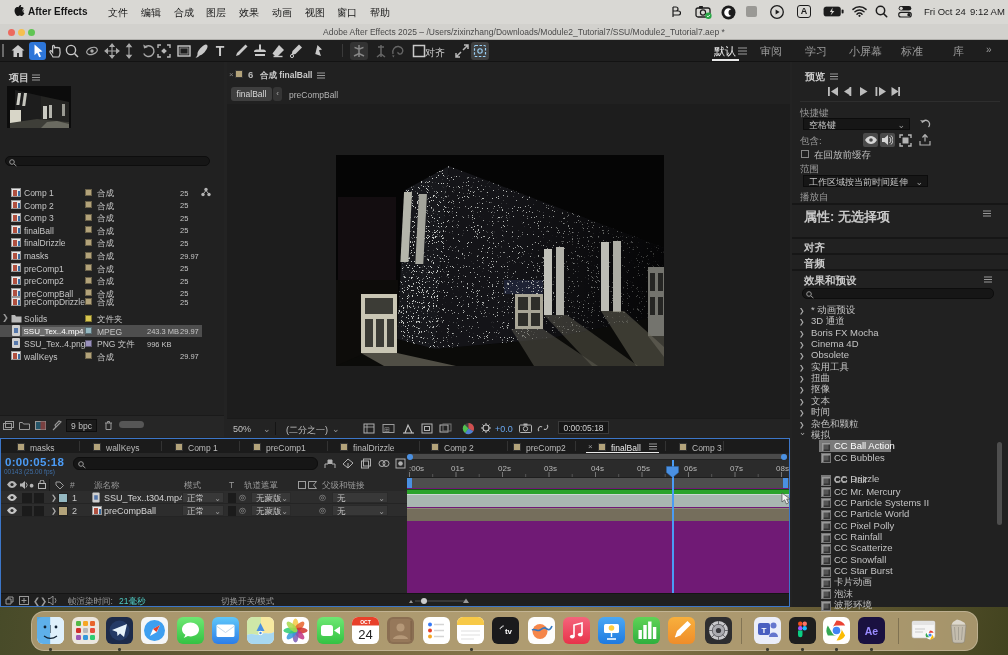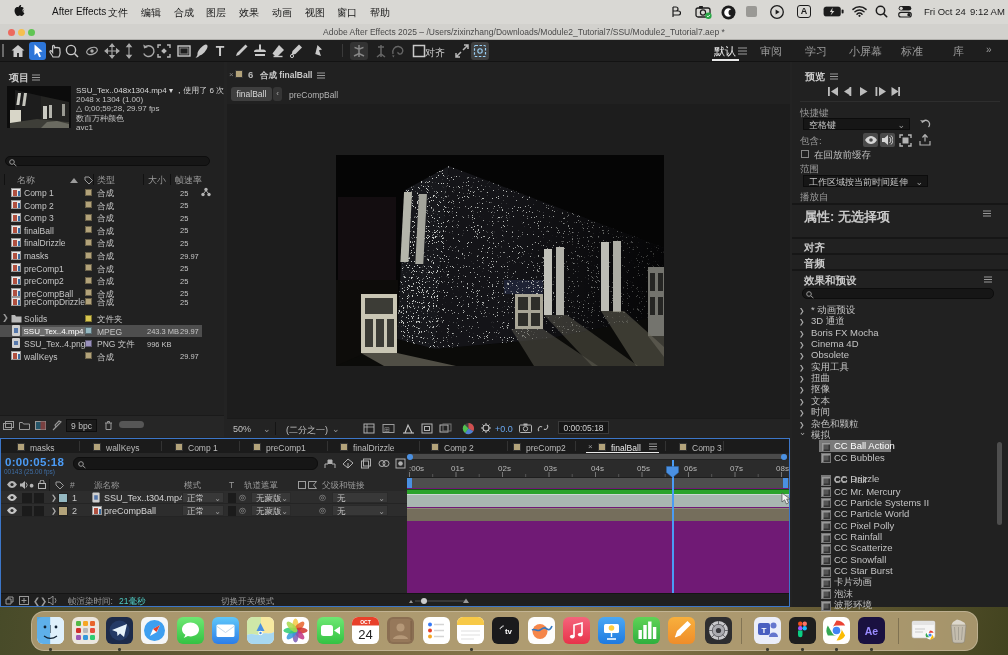--- a/index.html
+++ b/index.html
@@ -73,21 +73,21 @@
 .dkdot { position:absolute; top:36px; width:2.5px; height:2.5px; border-radius:50%; background:#3a3a30; }
 .dksep { position:absolute; top:6px; width:1px; height:26px; background:rgba(80,70,50,0.45); }
 </style>
 </head>
 <body>
 <div id="desktop" class="abs"></div>
 <div id="menubar" class="abs">
   <svg class="abs" style="left:13px;top:5px" width="13" height="15" viewBox="0 0 13 15">
       <path fill="#161616" d="M9.1 2.2c.6-.75.5-1.9.4-2.2-.9.05-1.9.65-2.4 1.3-.5.6-.75 1.5-.55 2.2.95.1 1.9-.55 2.55-1.3zM11.3 10.9c.85-.55 1.35-1.3 1.6-1.75-1.35-.7-1.75-2.0-1.7-2.9.05-1.3.95-2.1 1.5-2.45-.85-1.1-2.05-1.35-2.65-1.4-.95-.1-1.85.55-2.45.55-.6 0-1.4-.55-2.3-.5-1.2.05-2.3.7-2.9 1.75-1.25 2.15-.35 5.3.9 7.05.6.85 1.3 1.8 2.25 1.75.9-.05 1.25-.6 2.35-.6s1.4.6 2.35.6c.95-.05 1.6-.85 2.2-1.7.45-.65.65-1 .95-1.7-1.9-.75-2.1-3.35-.1-4.7z" transform="scale(.85)"></path>
     </svg>
-  <span class="item" style="left:52px;font-weight:normal">After Effects</span>
+  <span class="item" style="left:28px;font-weight:bold">After Effects</span>
   <span class="item" style="left:108px">文件</span>
   <span class="item" style="left:141px">编辑</span>
   <span class="item" style="left:174px">合成</span>
   <span class="item" style="left:206px">图层</span>
   <span class="item" style="left:239px">效果</span>
   <span class="item" style="left:272px">动画</span>
   <span class="item" style="left:305px">视图</span>
   <span class="item" style="left:337px">窗口</span>
   <span class="item" style="left:370px">帮助</span>
   <svg class="abs" style="left:671px;top:6px" width="10" height="12">
@@ -248,48 +248,25 @@
       <polygon points="34,10 62,16 62,36 34,34" fill="#242422"></polygon>
       <rect x="12" y="7" width="3" height="12" fill="#cfcfc7" transform="skewX(-8)"></rect>
       <rect x="18" y="7" width="3" height="13" fill="#c5c5bd" transform="skewX(-8)"></rect>
       <rect x="3" y="24" width="11" height="13" fill="#d8d6c8"></rect>
       <rect x="36" y="20" width="4" height="13" fill="#c9c9c1"></rect>
       <rect x="42" y="19" width="3" height="13" fill="#b5b5ad"></rect>
       <rect x="55" y="18" width="3" height="12" fill="#9a9a92"></rect>
       <polygon points="3,37 30,33 62,36 62,42 3,42" fill="#3e3e38"></polygon>
         <polygon points="40,36 50,35 62,38 62,42 34,42" fill="#6a6a60"></polygon>
     </svg>
-    <div class="abs" style="left:76px;top:24px;font-size:8px;color:#c2c2c2;line-height:9.2px;white-space:nowrap">
-      <div style="color:#d6d6d6">SSU_Tex..048x1304.mp4 ▾ ，使用了 6 次</div>
-      <div>2048 x 1304 (1.00)</div>
-      <div>△ 0;00;59;28, 29.97 fps</div>
-      <div>数百万种颜色</div>
-      <div>avc1</div>
-    </div>
     <div class="abs" style="left:5px;top:94px;width:205px;height:10px;background:#161616;border:1px solid #0d0d0d;border-radius:5px">
       <svg class="abs" style="left:3px;top:1.5px" width="9" height="8">
           <circle cx="3" cy="3" r="2.3" fill="none" stroke="#9a9a9a" stroke-width="1"></circle>
           <path d="M5 5l2.4 2" stroke="#9a9a9a" stroke-width="1"></path>
         </svg>
-    </div>
-    <div class="abs" style="left:0;top:112px;width:224px;height:12px;color:#9c9c9c;font-size:9px">
-      <span class="abs" style="left:4px;top:0;width:1px;height:11px;background:#111"></span>
-      <span class="abs" style="left:17px">名称</span>
-      <svg class="abs" style="left:70px;top:4px" width="8" height="5">
-          <path d="M4 0l4 5H0z" fill="#9c9c9c"></path>
-        </svg>
-      <svg class="abs" style="left:84px;top:1.5px" width="9" height="9">
-          <path d="M1 1h4l3.5 3.5L5 8 1 4z" fill="none" stroke="#9c9c9c" stroke-width="1"></path>
-        </svg>
-      <span class="abs" style="left:93px;top:0;width:1px;height:11px;background:#111"></span>
-      <span class="abs" style="left:97px">类型</span>
-      <span class="abs" style="left:143px;top:0;width:1px;height:11px;background:#111"></span>
-      <span class="abs" style="left:148px">大小</span>
-      <span class="abs" style="left:170px;top:0;width:1px;height:11px;background:#111"></span>
-      <span class="abs" style="left:175px">帧速率</span>
     </div>
     <div id="plist" class="abs" style="left:0;top:124px;width:224px">
       <div class="prow" style="top:0">
           <span class="cicon">
             <i></i>
             <b></b>
           </span>
           <span class="nm">Comp 1</span>
           <span class="tag" style="background:#b3a37a"></span>
           <span class="tp">合成</span>

